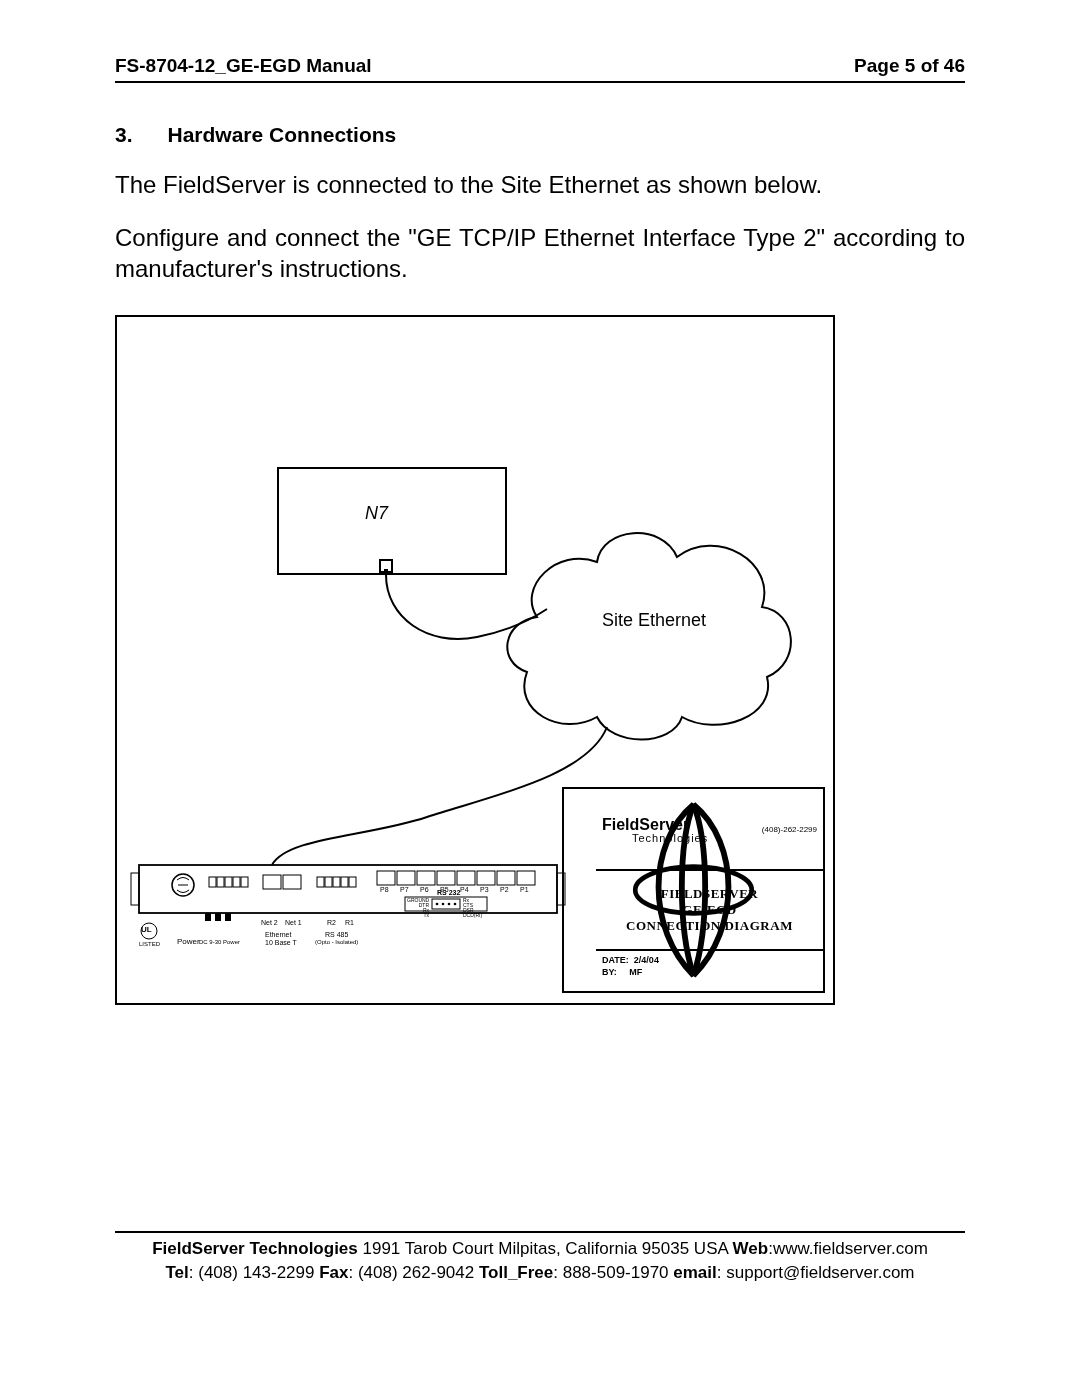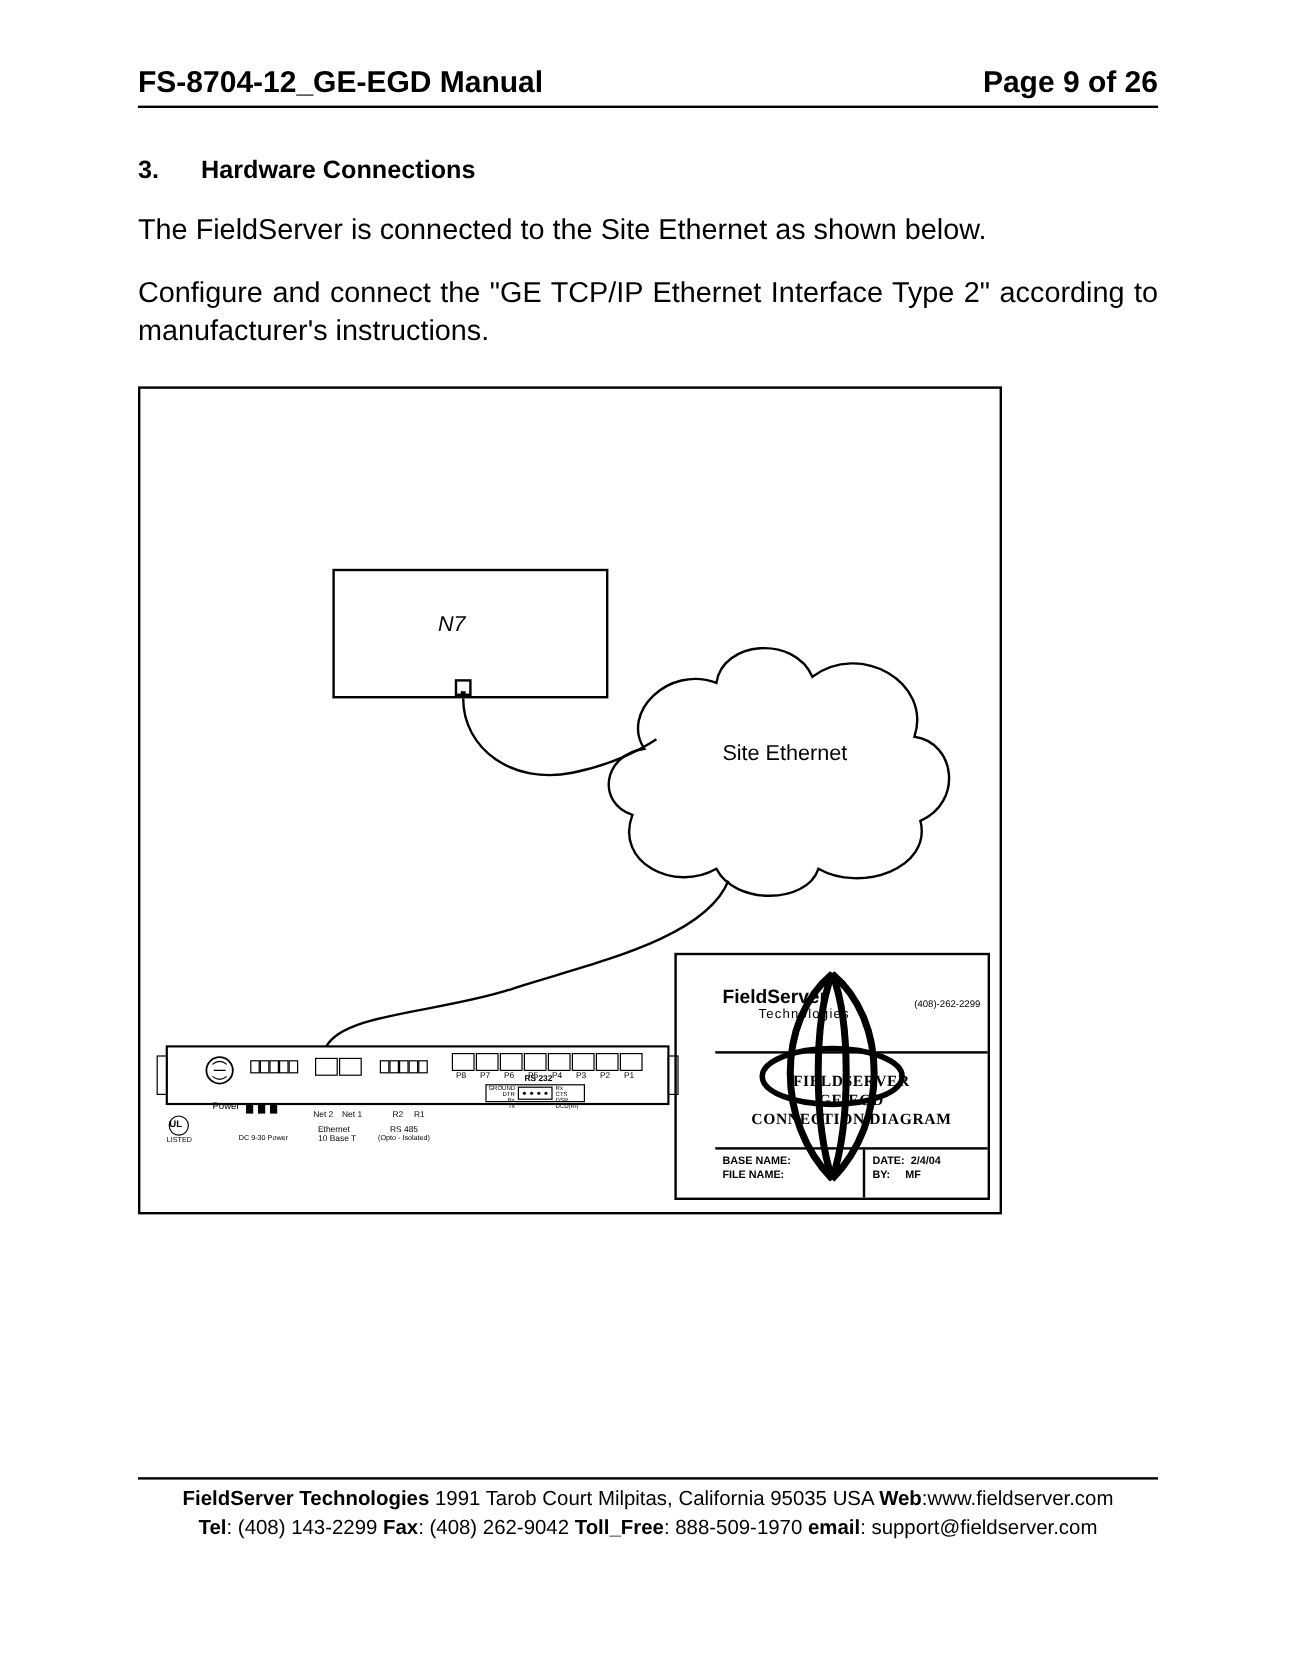--- a/index.html
+++ b/index.html
@@ -19,21 +19,21 @@
     top: 55px;
     width: 850px;
     height: 1230px;
   }
   .header-row {
     display: flex;
     justify-content: space-between;
     align-items: baseline;
     border-bottom: 2px solid #000;
     padding-bottom: 4px;
-    font-size: 25px;
+    font-size: 19px;
     font-weight: bold;
   }
   .section-heading {
     margin-top: 40px;
     font-size: 21px;
     font-weight: bold;
   }
   .sect-num { display:inline-block; margin-right: 35px;}
   .para {
     margin-top: 22px;
@@ -166,21 +166,21 @@
   }
   .footer b{font-weight:bold;}
 </style>
 </head>
 <body>
 
 <div class="page">
 
   <div class="header-row">
     <span>FS-8704-12_GE-EGD Manual</span>
-    <span>Page 9 of 26</span>
+    <span>Page 5 of 46</span>
   </div>
 
   <div class="section-heading">
     <span class="sect-num">3.</span><span>Hardware Connections</span>
   </div>
 
   <div class="para">The FieldServer is connected to the Site Ethernet as shown below.</div>
   <div class="para justify">Configure and connect the "GE TCP/IP Ethernet Interface Type 2" according to manufacturer's instructions.</div>
 
   <div class="diagram-frame">
@@ -265,21 +265,21 @@
 
         <rect x="78" y="50" width="6" height="8" fill="#000"></rect>
           <rect x="88" y="50" width="6" height="8" fill="#000"></rect>
         <rect x="98" y="50" width="6" height="8" fill="#000"></rect>
 
         <circle cx="22" cy="68" r="8" fill="none" stroke="#000" stroke-width="1"></circle>
       </svg>
 
       <div style="position:absolute; font-size:8px; left:14px; top:62px; font-weight:bold;">UL</div>
       <div style="position:absolute; font-size:6px; left:12px; top:78px;">LISTED</div>
-      <div style="position:absolute; font-size:8px; left:50px; top:47px;">Power</div>
+      <div style="position:absolute; font-size:8px; left:50px; top:74px;">Power</div>
       <div style="position:absolute; font-size:7px; left:134px; top:56px;">Net 2</div>
       <div style="position:absolute; font-size:7px; left:158px; top:56px;">Net 1</div>
       <div style="position:absolute; font-size:7px; left:138px; top:68px;">Ethernet</div>
       <div style="position:absolute; font-size:7px; left:138px; top:76px;">10 Base T</div>
       <div style="position:absolute; font-size:7px; left:198px; top:68px;">RS 485</div>
       <div style="position:absolute; font-size:6px; left:188px; top:76px;">(Opto - Isolated)</div>
       <div style="position:absolute; font-size:7px; left:310px; top:26px; font-weight:bold;">RS 232</div>
 
       <div style="position:absolute; font-size:7px; left:200px; top:56px;">R2</div>
       <div style="position:absolute; font-size:7px; left:218px; top:56px;">R1</div>
@@ -322,24 +322,20 @@
           </div>
         </div>
         <div class="phone-tiny">(408)-262-2299</div>
       </div>
       <div class="tb-row tb-diagtitle">
         <div>FIELDSERVER</div>
         <div>GE-EGD</div>
         <div>CONNECTION DIAGRAM</div>
       </div>
       <div class="tb-row tb-meta" style="border-bottom:none">
-        <div class="tb-meta-left">
-          <span>BASE NAME:</span>
-          <span>FILE NAME:</span>
-        </div>
         <div class="tb-meta-right">
           <span><span>DATE:</span>&nbsp;&nbsp;<span>2/4/04</span></span>
           <span><span>BY:</span>&nbsp;&nbsp;&nbsp;&nbsp;&nbsp;<span>MF</span></span>
         </div>
       </div>
     </div>
 
   </div>
 
   <div class="footer">

